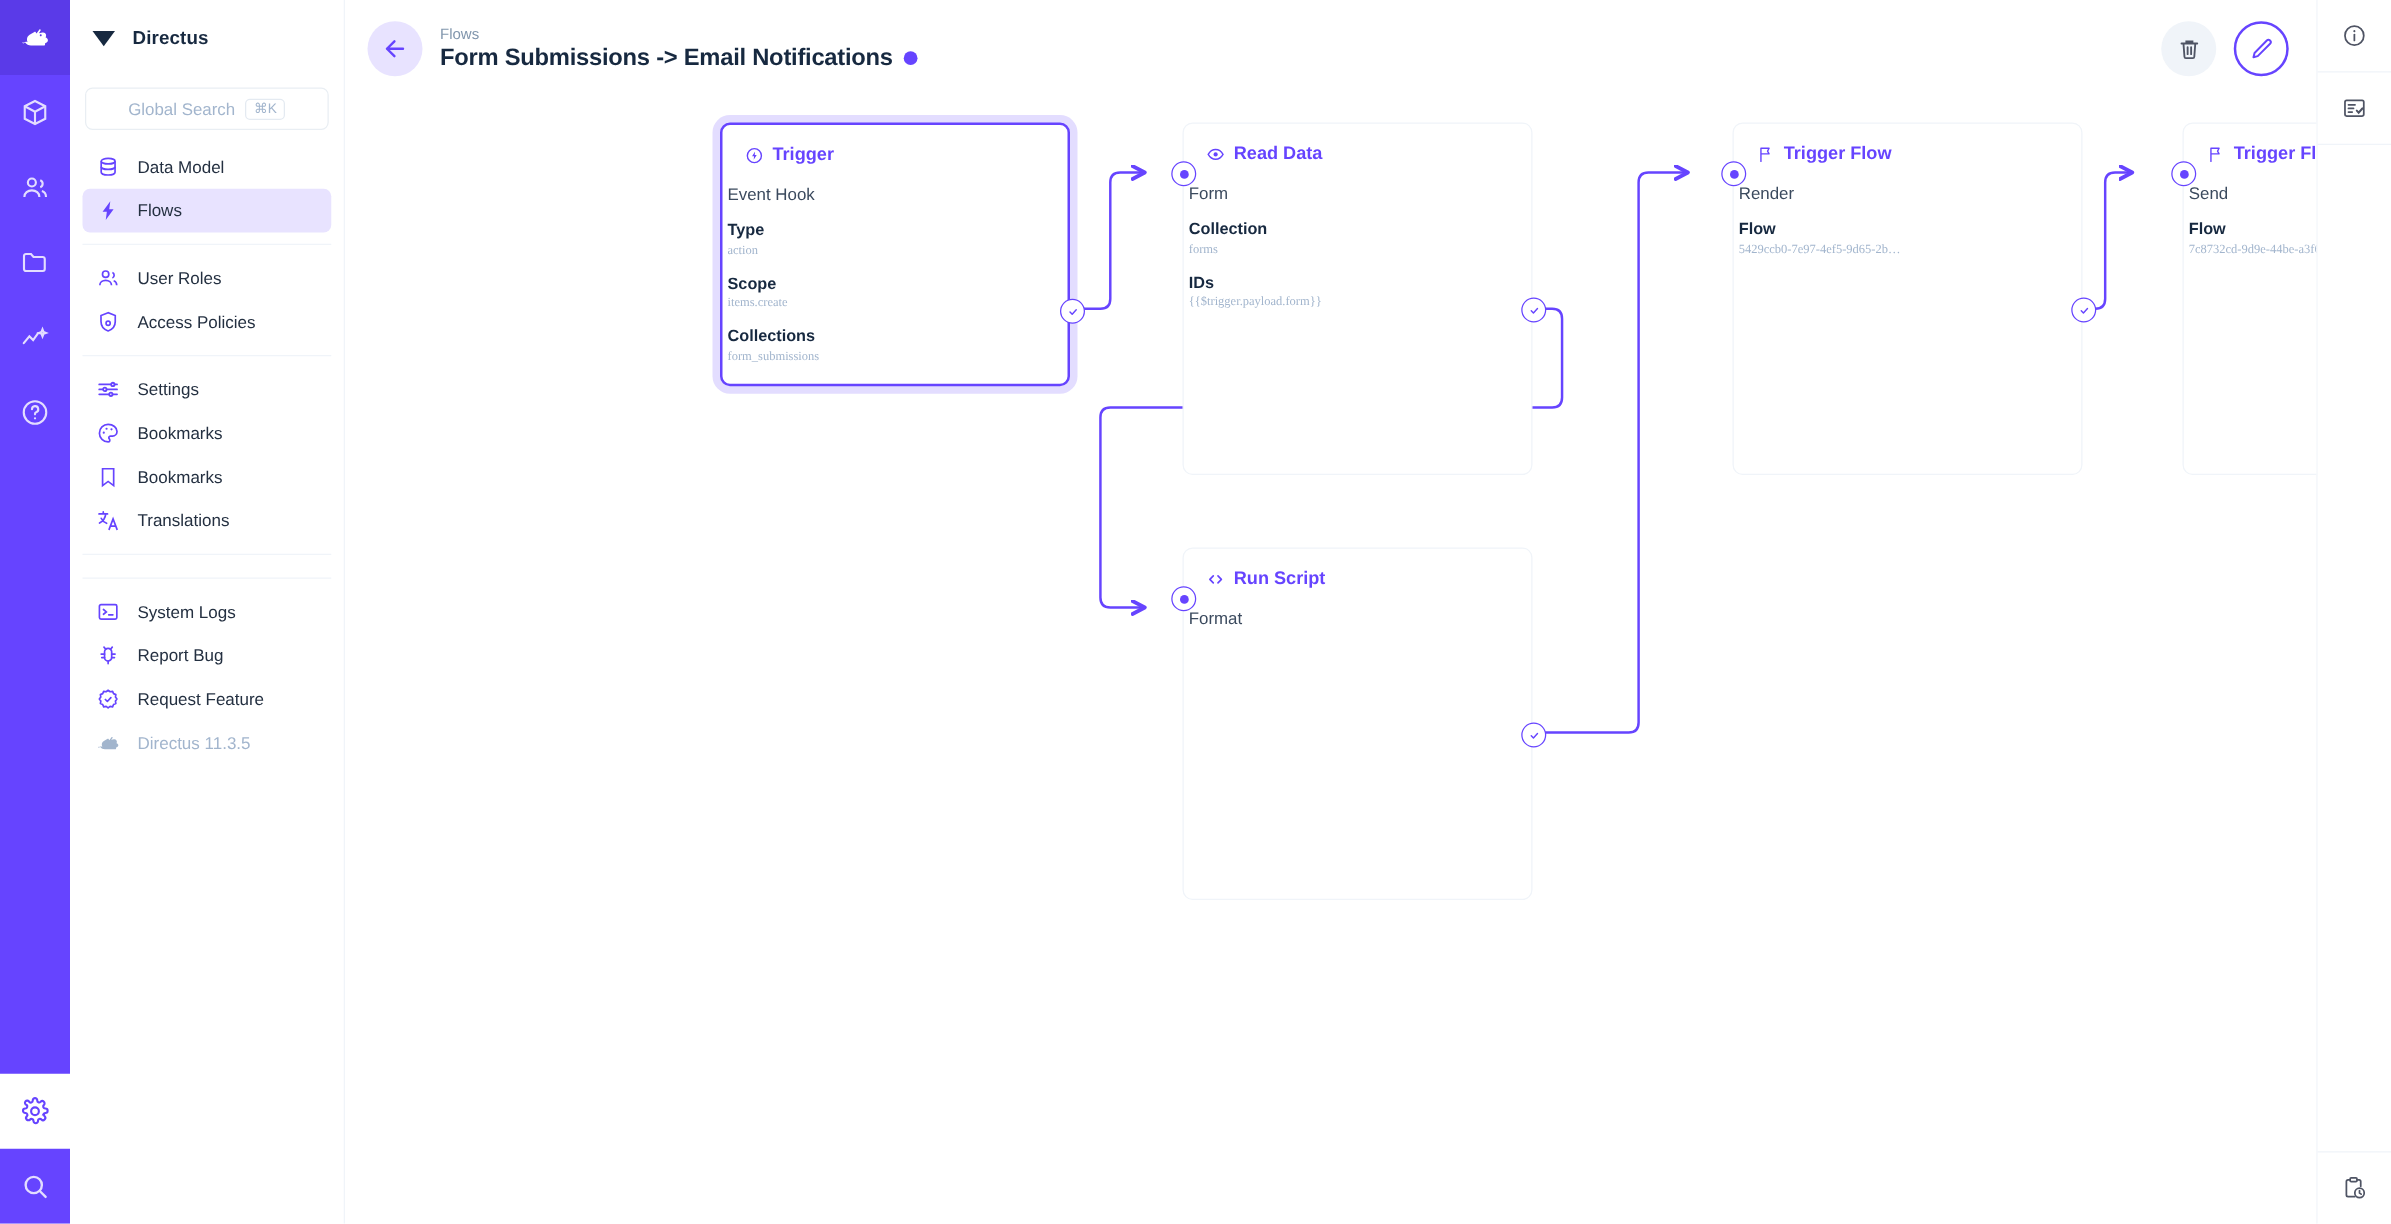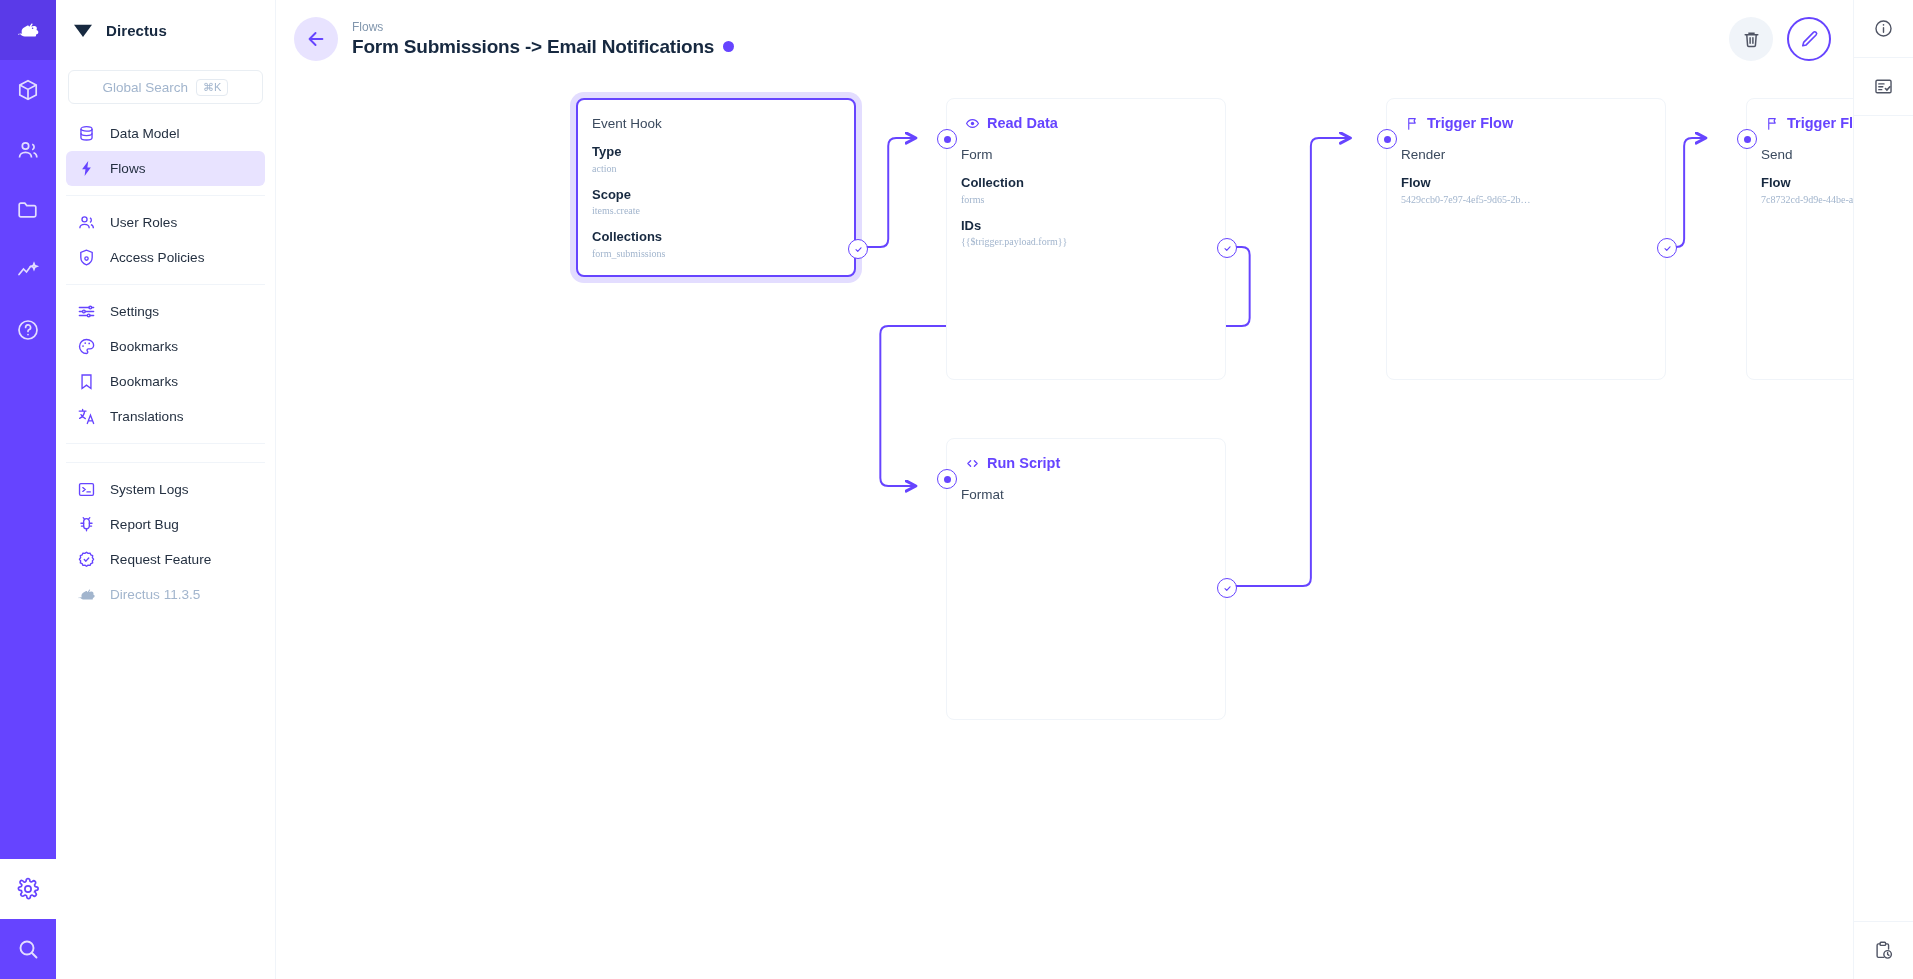--- a/index.html
+++ b/index.html
@@ -121,21 +121,21 @@
   .node.trigger {
     border: 2px solid #6644ff;
     box-shadow: 0 0 0 6px #e3ddff;
   }
   .node-head {
     display: flex; align-items: center; gap: 7px;
     padding: 16px 18px 0 18px;
     color: #6644ff; font-size: 14.5px; font-weight: 700;
   }
   .node-head svg { width: 15px; height: 15px; display:block; }
-  .node-body { padding: 8px 18px 14px 14px; }
+  .node-body { padding: 8px 18px 14px 4px; }
   .node-sub { font-size: 13.5px; color: #3b4a5e; margin-top: 6px; line-height: 1.5; }
   .field-label { font-size: 13px; font-weight: 700; color: #172940; margin-top: 9px; line-height: 1.45; }
   .field-value {
     font-family: Liberation Serif, serif;
     font-size: 10px; color: #a2b5cd; line-height: 1.45;
     white-space: nowrap; overflow: hidden; text-overflow: ellipsis;
   }
   .node-footer {
     border-top: 1px solid #f0f4f9;
     padding: 11px 18px 12px 18px;
@@ -411,20 +411,27 @@
 
           <path d="M960,169 H978 Q986,169 986,177 V240 Q986,248 978,248 H620 Q612,248 612,256 V400 Q612,408 620,408 H648" marker-end="url(#arrowhead)"></path>
 
           <path d="M960,508 H1040 Q1048,508 1048,500 V68 Q1048,60 1056,60 H1088" marker-end="url(#arrowhead)"></path>
 
           <path d="M1400,169 H1418 Q1426,169 1426,161 V68 Q1426,60 1434,60 H1448" marker-end="url(#arrowhead)"></path>
         </g>
       </svg>
 
       <div class="node trigger" style="left:300px; top:20px; width:280px;">
+        <div class="node-head">
+          <svg viewBox="0 0 24 24" fill="none" stroke="currentColor" stroke-width="1.8">
+            <circle cx="12" cy="12" r="9"></circle>
+              <path d="M12.9 6.8 9 12.9h2.6l-.5 4.3 3.9-6.1h-2.6z" fill="currentColor" stroke="none"></path>
+          </svg>
+          <span>Trigger</span>
+        </div>
         <div class="node-body">
           <div class="node-sub">Event Hook</div>
           <div class="field-label">Type</div>
           <div class="field-value">action</div>
           <div class="field-label">Scope</div>
           <div class="field-value">items.create</div>
           <div class="field-label">Collections</div>
           <div class="field-value">form_submissions</div>
         </div>
         <div class="port" style="left:270px; top:139px;">

